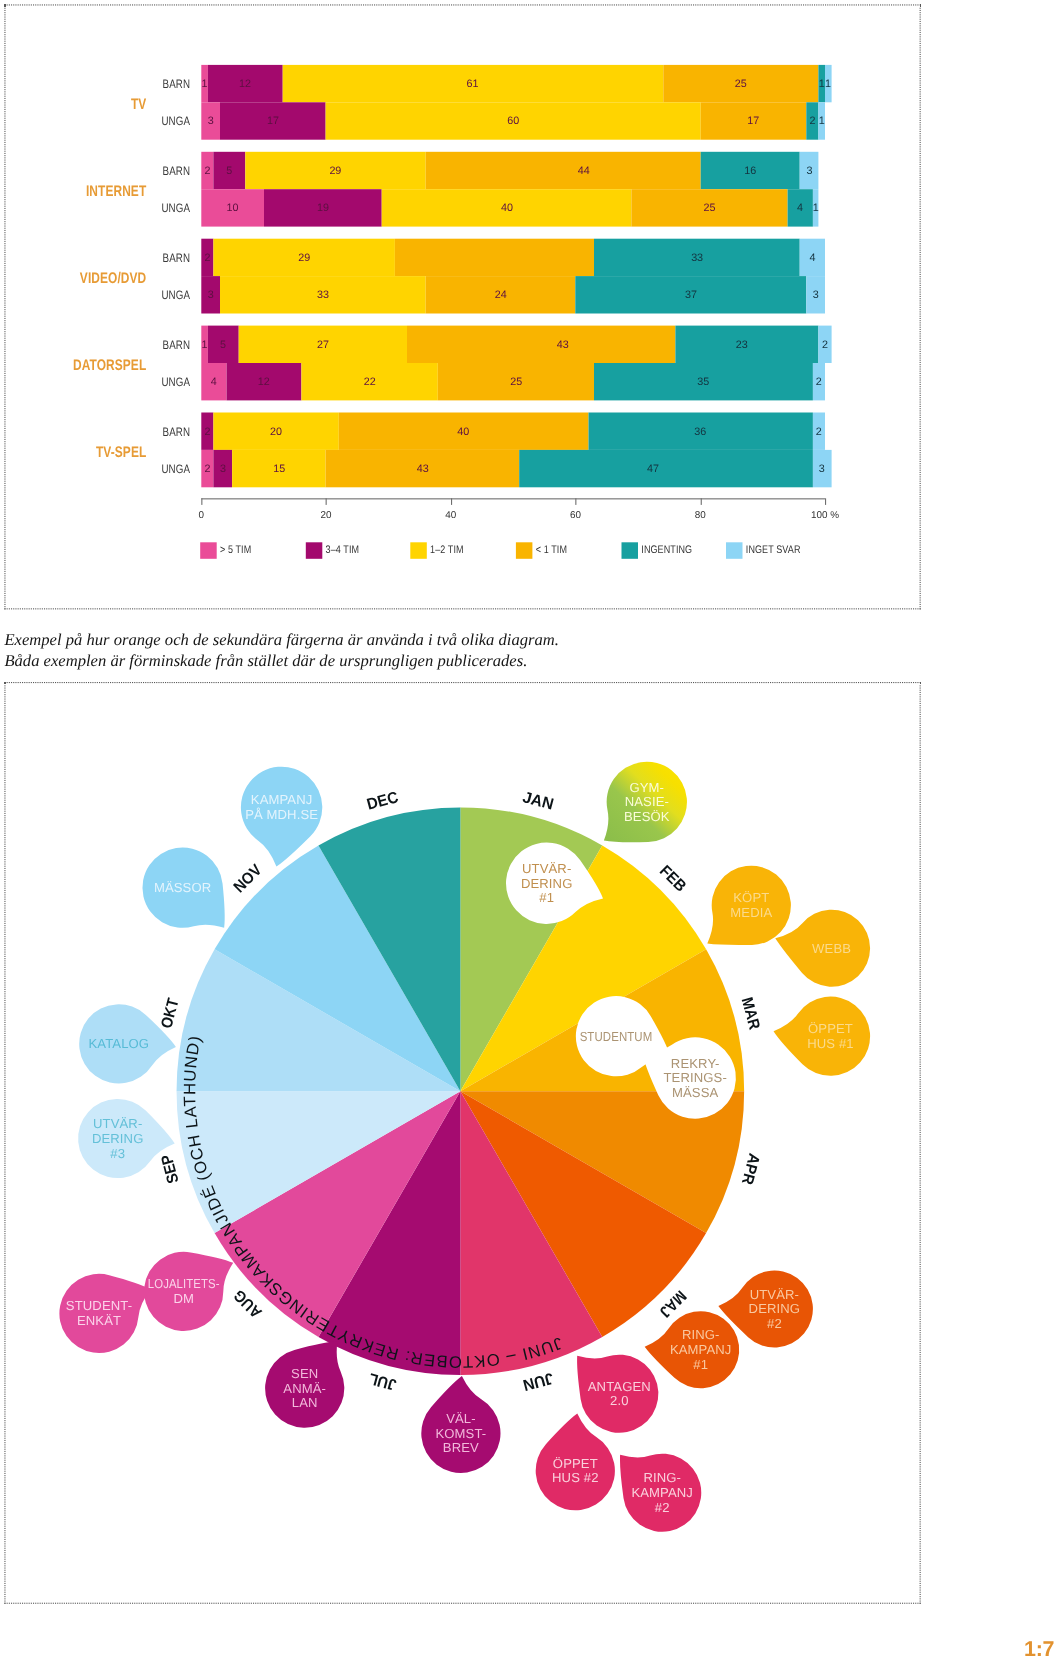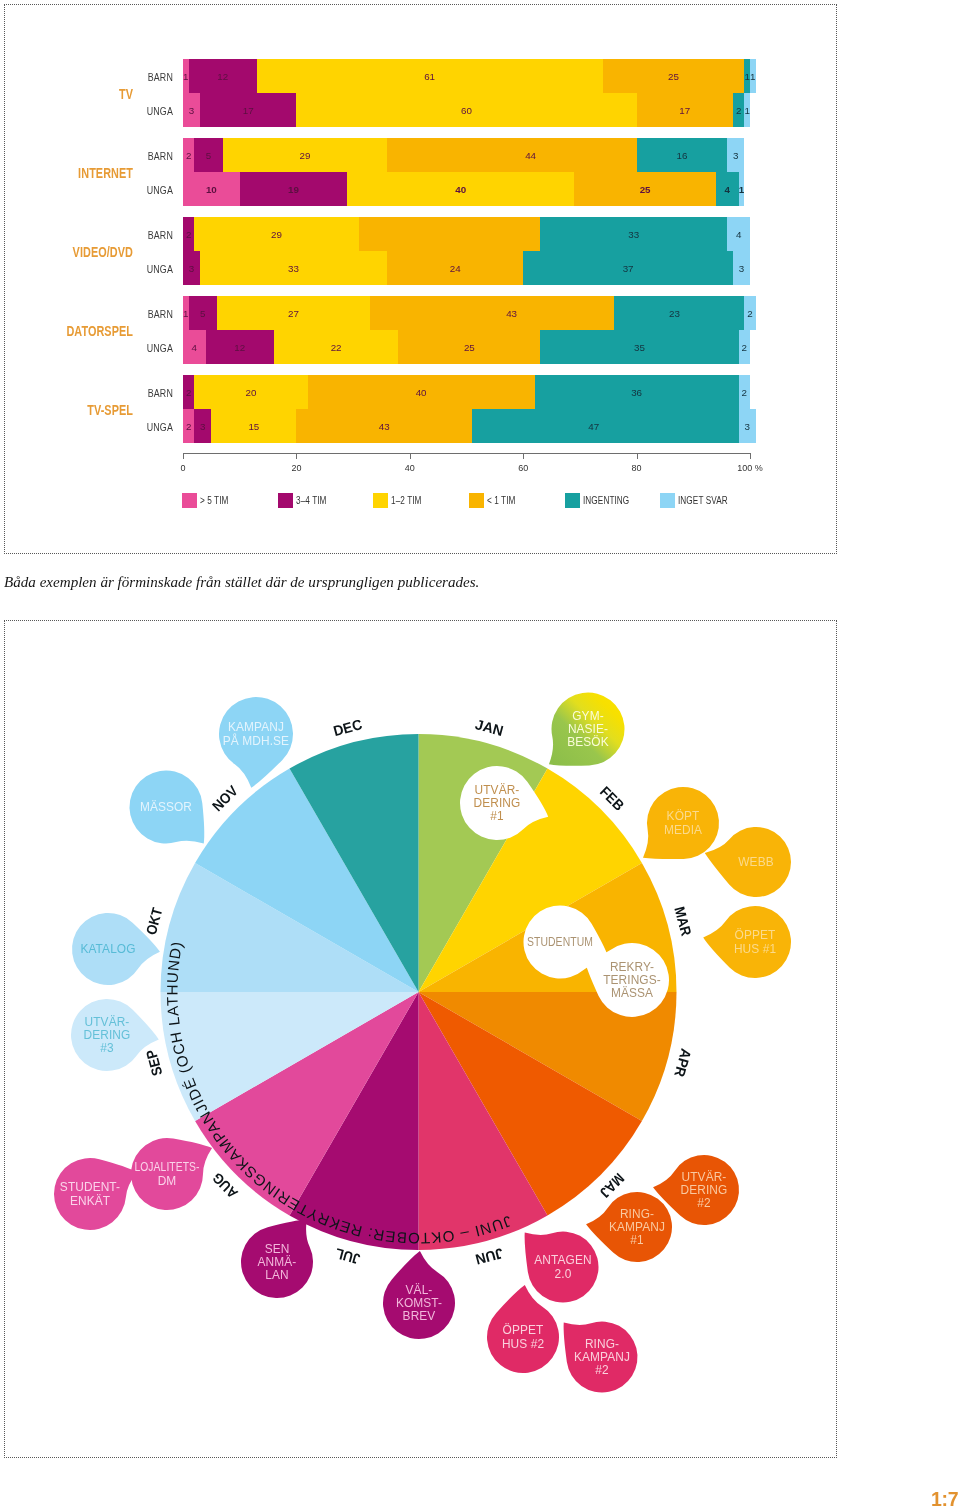--- a/index.html
+++ b/index.html
@@ -72,21 +72,21 @@
   <div class="seg" style="left:453.60px;width:90.72px;background:#17A0A0;"></div>
   <div class="seg" style="left:544.32px;width:17.01px;background:#8DD5F5;"></div>
   <div class="seglbl dk" style="left:0.00px;width:11.34px;">2</div>
   <div class="seglbl dk" style="left:11.34px;width:28.35px;">5</div>
   <div class="seglbl dk" style="left:39.69px;width:164.43px;">29</div>
   <div class="seglbl dk" style="left:204.12px;width:287px;">44</div>
   <div class="seglbl" style="left:453.60px;width:90.72px;">16</div>
   <div class="seglbl" style="left:544.32px;width:17.01px;">3</div>
 </div>
 <div class="row-label" style="left:110px;top:185.0px;width:63px;">UNGA</div>
-<div class="bar" style="top:172.0px;width:567px;font-weight:bold;">
+<div class="bar" style="top:172.0px;width:567px;">
   <div class="seg" style="left:0.00px;width:56.70px;background:#EA4C98;"></div>
   <div class="seg" style="left:56.70px;width:107.73px;background:#A3096D;"></div>
   <div class="seg" style="left:164.43px;width:226.80px;background:#FFD400;"></div>
   <div class="seg" style="left:391.23px;width:141.75px;background:#F9B400;"></div>
   <div class="seg" style="left:532.98px;width:22.68px;background:#17A0A0;"></div>
   <div class="seg" style="left:555.66px;width:5.67px;background:#8DD5F5;"></div>
   <div class="seglbl dk" style="left:0.00px;width:56.70px;">10</div>
   <div class="seglbl dk" style="left:56.70px;width:107.73px;">19</div>
   <div class="seglbl dk" style="left:164.43px;width:226.80px;">40</div>
   <div class="seglbl dk" style="left:391.23px;width:141.75px;">25</div>
@@ -211,20 +211,21 @@
 <div class="leg" style="left:564.5px;">
       <div class="sw" style="background:#17A0A0;"></div>
       <div class="lb">INGENTING</div>
     </div>
 <div class="leg" style="left:659.5px;">
       <div class="sw" style="background:#8DD5F5;"></div>
       <div class="lb">INGET SVAR</div>
     </div>
 </div>
 <div id="caption">
+    <div>Exempel på hur orange och de sekundära färgerna är använda i två olika diagram.</div>
     <div>Båda exemplen är förminskade från stället där de ursprungligen publicerades.</div>
   </div>
 <div id="wheelwrap">
 <svg width="960" height="1508" viewBox="0 0 960 1508" xmlns="http://www.w3.org/2000/svg" style="position:absolute;left:0;top:0;">
 <defs>
  <linearGradient id="grad-green-yellow" x1="0.05" y1="0.95" x2="0.95" y2="0.05">
           <stop offset="0%" stop-color="#8CBE4A"></stop>
           <stop offset="38%" stop-color="#99C64C"></stop>
           <stop offset="62%" stop-color="#E2DE1E"></stop>
           <stop offset="82%" stop-color="#F7E000"></stop>

